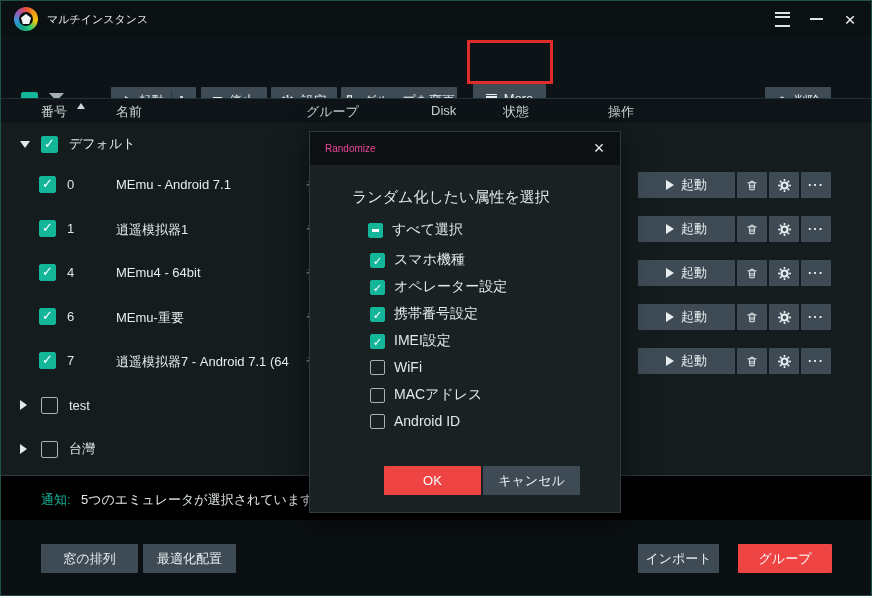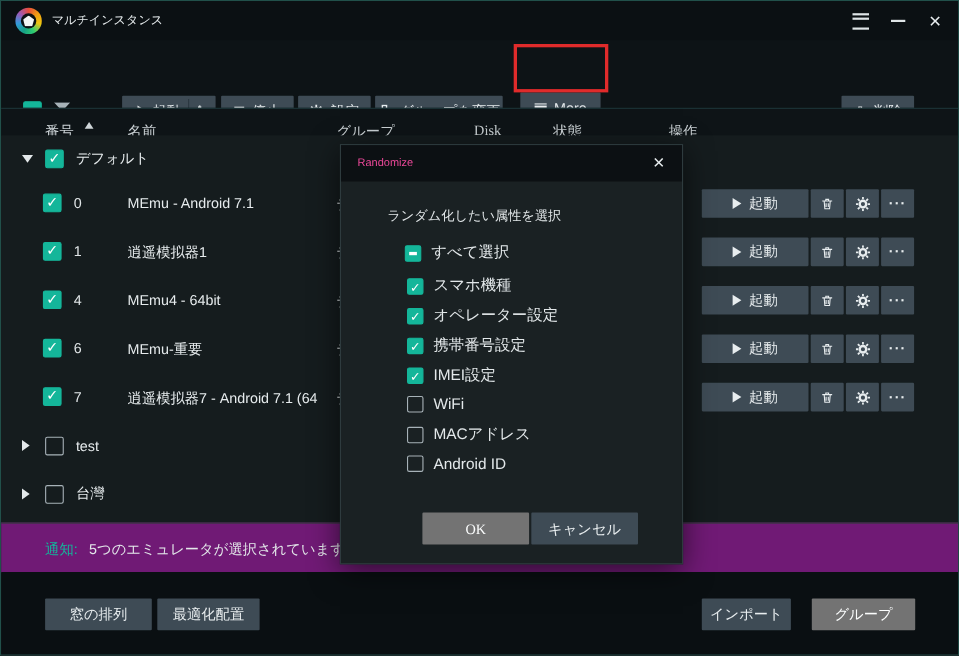--- a/index.html
+++ b/index.html
@@ -39,21 +39,21 @@
   .vdots{width:3px;height:13px;margin-left:2px;
        background-image:radial-gradient(circle,#cfd6d9 1.4px,transparent 1.5px);background-size:3px 5px;}
   .btn-divider{width:1px;align-self:stretch;background:#2b3740;margin:3px 0;}
   .hamb-s{width:11px;height:8px;border-top:1.5px solid #e8edef;border-bottom:1.5px solid #e8edef;position:relative;}
   .hamb-s::after{content:"";position:absolute;left:0;right:0;top:1.7px;height:1.5px;background:#e8edef;}
   .red-box{position:absolute;left:466px;top:39px;width:86px;height:44px;border:3px solid #e02b2b;
        box-sizing:border-box;pointer-events:none;z-index:5;}
   
   .thead{position:absolute;left:0;top:97px;right:0;height:25px;background:#0e1417;
        border-top:1px solid #1c3338;border-bottom:1px solid #232d31;font-size:13px;color:#ccd3d6;}
-  .thead span{position:absolute;top:12px;font-family:Liberation Serif, serif;}
+  .thead span{position:absolute;top:4px;}
   .tri-up{width:0;height:0;border-left:4px solid transparent;border-right:4px solid transparent;
        border-bottom:6px solid #cfd6d9;position:absolute;top:10px;left:76px;}
   .tbody{position:absolute;left:0;top:122px;right:0;height:352px;background:#151c1e;}
   .tri-down{width:0;height:0;border-left:5px solid transparent;border-right:5px solid transparent;
        border-top:7px solid #e3e8ea;cursor:pointer;}
   .tri-right{width:0;height:0;border-top:5px solid transparent;border-bottom:5px solid transparent;
        border-left:7px solid #e3e8ea;cursor:pointer;}
   .grow{position:absolute;left:0;right:0;height:28px;display:flex;align-items:center;}
   .grow .exp{position:absolute;left:19px;}
   .grow .cb{position:absolute;left:40px;}
@@ -62,36 +62,36 @@
   .drow .cb{position:absolute;left:38px;top:4px;}
   .drow .rid{position:absolute;left:66px;top:5px;color:#dfe4e6;}
   .drow .rname{position:absolute;left:115px;top:5px;color:#e6ebed;white-space:nowrap;}
   .drow .rgroup{position:absolute;left:305px;top:5px;color:#dfe4e6;width:55px;overflow:hidden;white-space:nowrap;}
   .actions{position:absolute;left:637px;display:flex;gap:2px;}
   .actions .btn{height:26px;}
   .a-start{width:97px;}
   .a-sq{width:30px;}
   .ellipsis{font-weight:bold;letter-spacing:1px;font-size:13px;line-height:10px;}
   
-  .notif{position:absolute;left:0;top:474px;right:0;height:45px;background:#701a75;
+  .notif{position:absolute;left:0;top:474px;right:0;height:45px;background:#000000;
        border-top:1px solid #32393c;font-size:13px;}
   .notif .prefix{position:absolute;left:40px;top:15px;color:#14b69a;}
   .notif .msg{position:absolute;left:80px;top:15px;color:#e3e8ea;}
   
   .footer{position:absolute;left:0;top:519px;right:0;bottom:0;background:#0a0f12;}
   .footer .btn{position:absolute;top:24px;height:29px;font-size:13px;}
-  .btn-teal{background:#737373;color:#fbfdfd;font-family:Liberation Serif, serif;}
+  .btn-teal{background:#ef4444;color:#fbfdfd;}
   
   .dialog{position:absolute;left:308px;top:130px;width:312px;height:382px;background:#1a2123;
        border:1px solid #2e3b3e;box-sizing:border-box;z-index:10;box-shadow:0 6px 26px rgba(0,0,0,.6);}
   .dlg-titlebar{position:absolute;left:0;top:0;right:0;height:33px;background:#0c1013;}
   .dlg-title{position:absolute;left:15px;top:0;line-height:33px;font-size:10px;color:#ec4899;}
   .dlg-close{position:absolute;right:8px;top:3px;width:26px;height:26px;display:flex;align-items:center;
        justify-content:center;font-size:18px;color:#e8edef;cursor:pointer;}
-  .dlg-heading{position:absolute;left:42px;top:56px;font-size:12px;color:#e3e8ea;}
+  .dlg-heading{position:absolute;left:42px;top:56px;font-size:15px;color:#e3e8ea;}
   .dlg-selall{position:absolute;left:58px;top:89px;display:flex;align-items:center;gap:9px;font-size:14px;color:#e3e8ea;}
   .dlg-opt{position:absolute;left:60px;display:flex;align-items:center;gap:9px;font-size:14px;color:#e3e8ea;}
   .dlg-btn{position:absolute;top:334px;height:29px;width:97px;display:flex;align-items:center;
        justify-content:center;font-size:13px;cursor:pointer;border-radius:1px;}
 </style>
 </head>
 <body>
 
 <div class="window">
 

